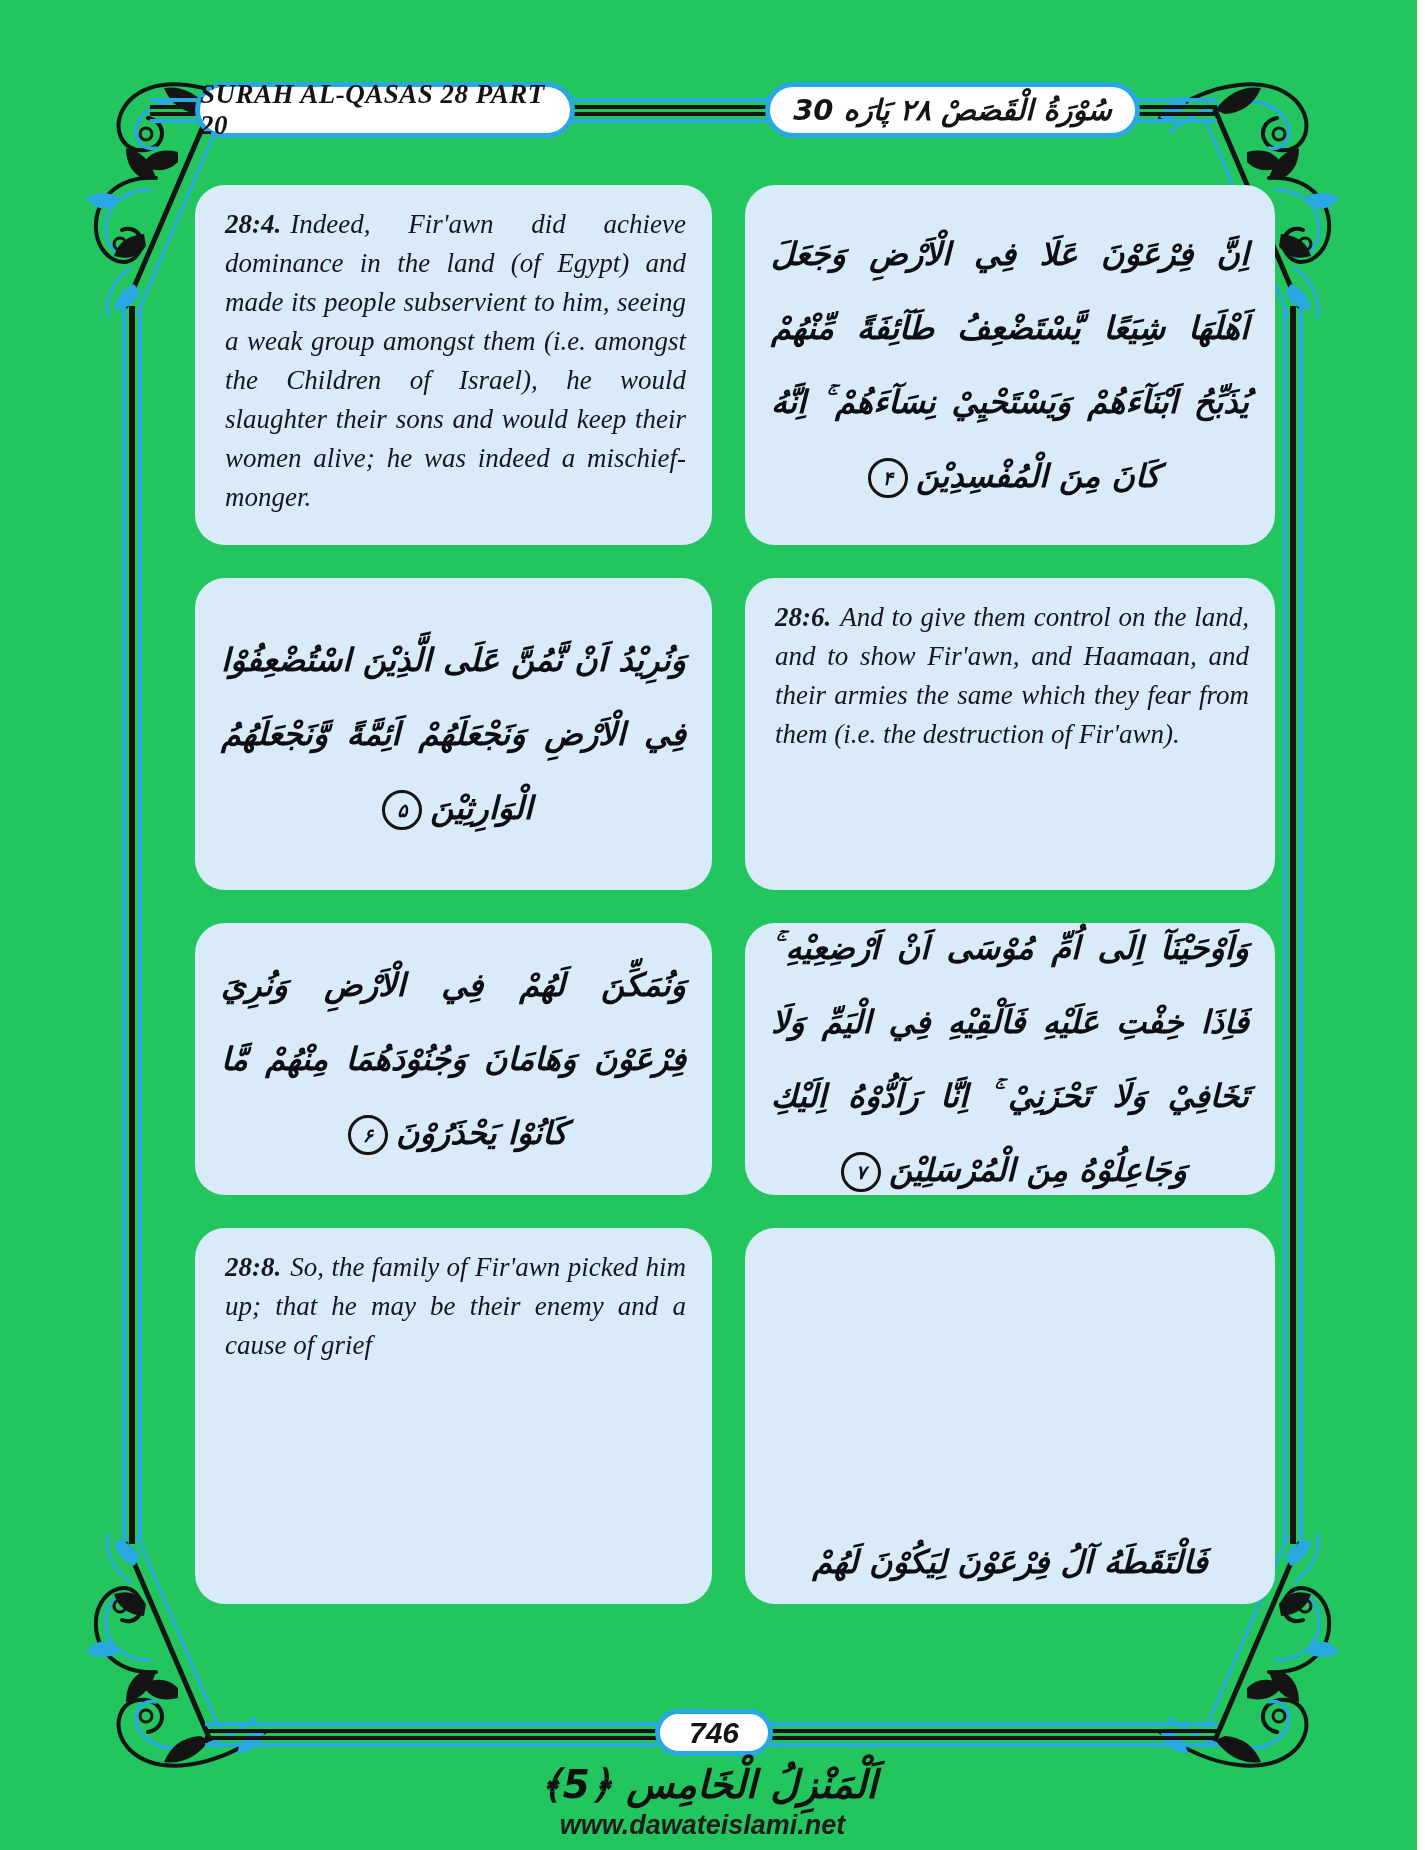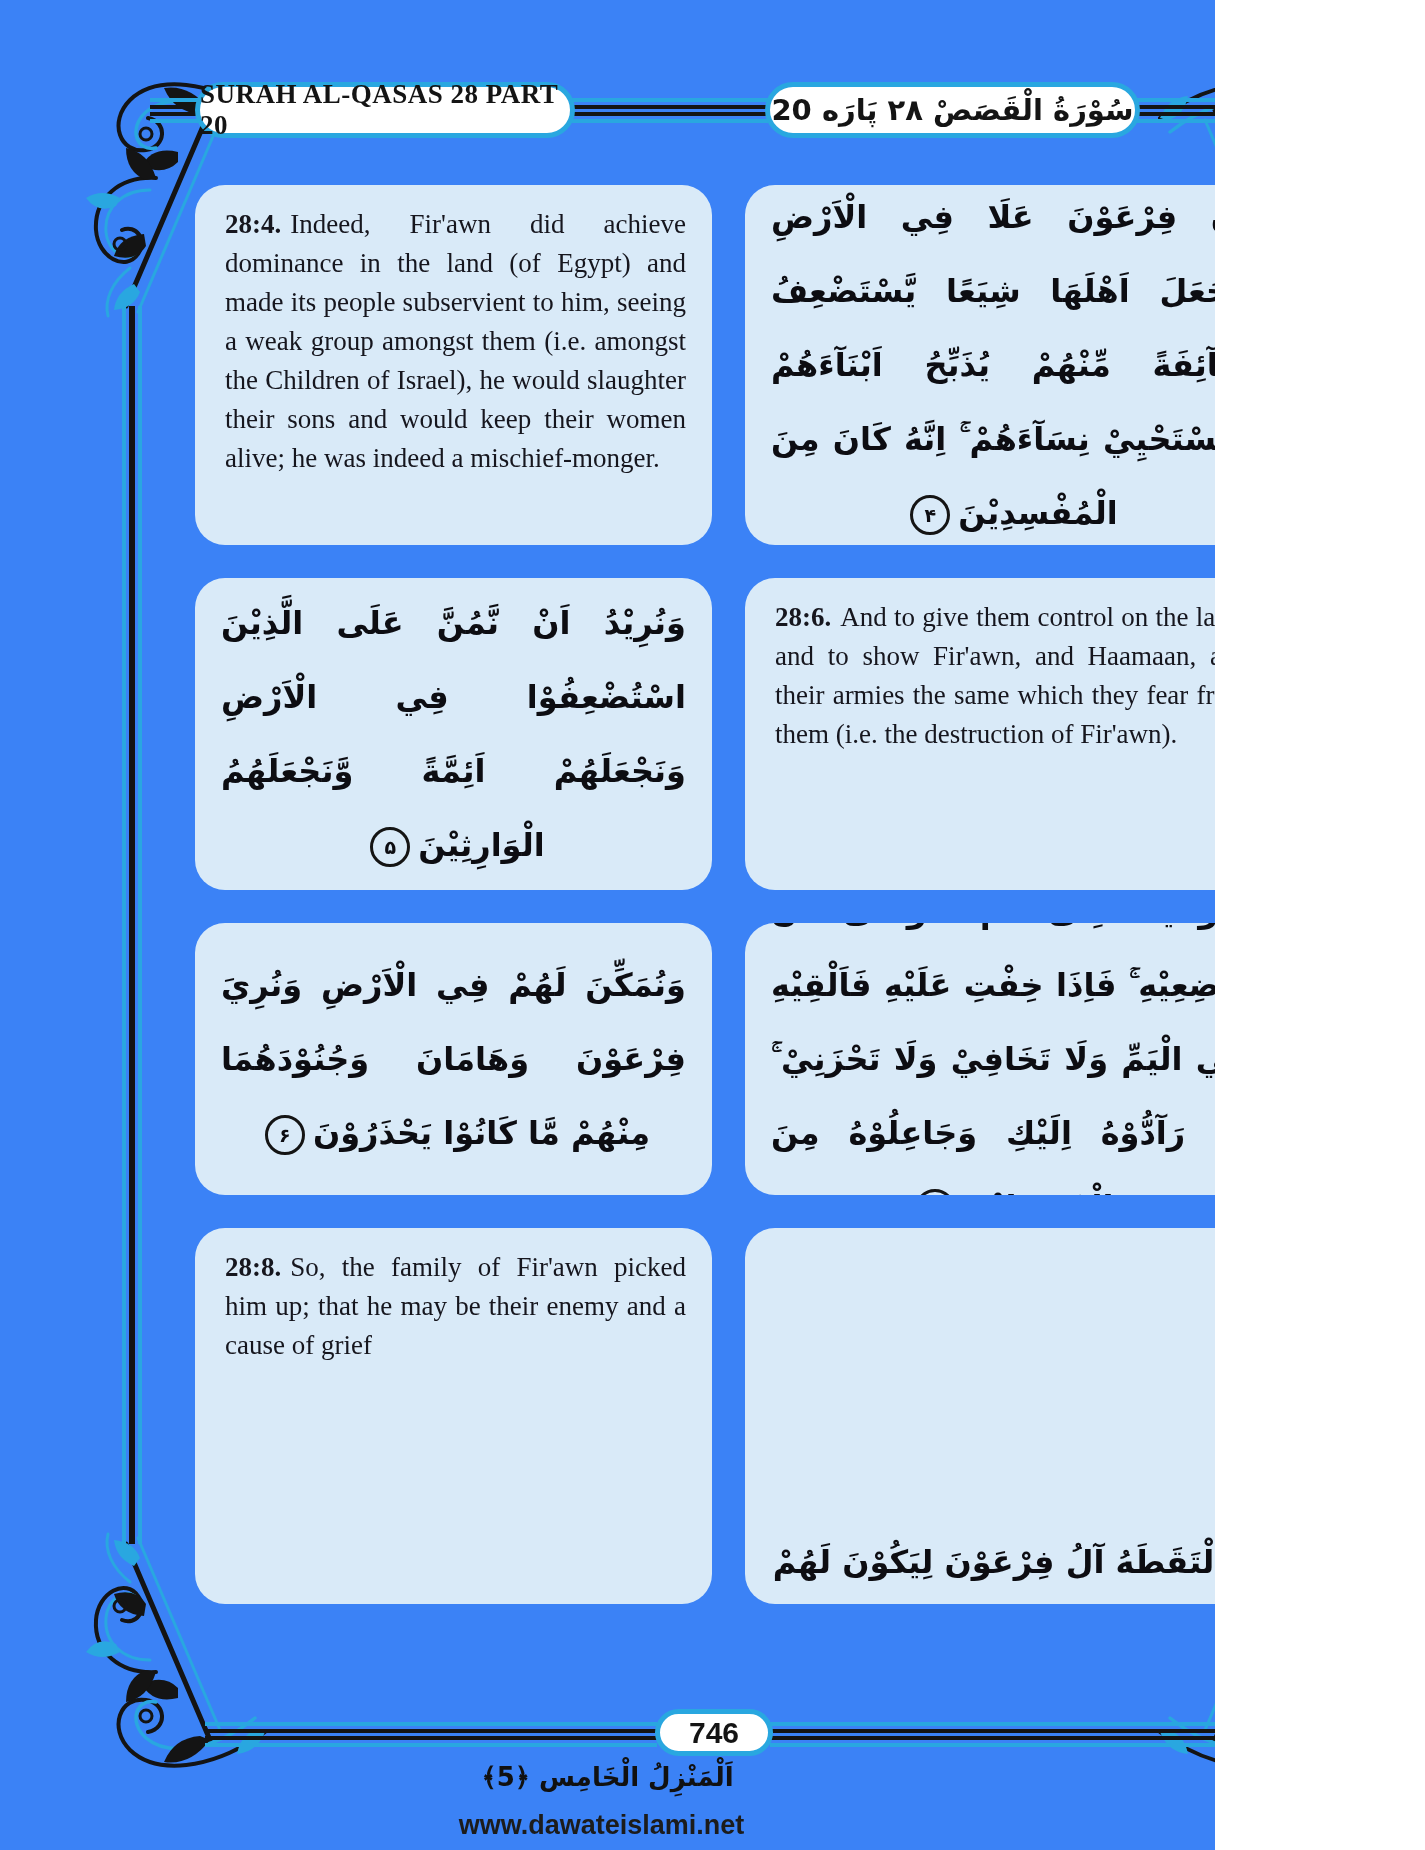--- a/index.html
+++ b/index.html
@@ -1,17 +1,17 @@
 <!DOCTYPE html>
 <html><head>
 <meta charset="utf-8">
 <style>
   html,body{margin:0;padding:0;background:#ffffff;}
-  .page{position:relative;width:1215px;height:1850px;background:#3b82f6;overflow:hidden;
-        font-family:"Liberation Serif","DejaVu Serif",serif;}
+  .page{position:relative;width:1417px;height:1850px;background:#22c55e;overflow:hidden;
+        font-family:"Liberation Serif","DejaVu Serif",serif;font-style:italic;}
   
   .hstripe{position:absolute;display:flex;flex-direction:column;gap:3px;}
   .hstripe .ln{width:100%;}
   .hstripe .blue{height:4px;background:#29a7e0;}
   .hstripe .black{height:4px;background:#141414;}
   .vstripe{position:absolute;display:flex;gap:3px;}
   .vstripe .ln{height:100%;}
   .vstripe .blue{width:4px;background:#29a7e0;}
   .vstripe .black{width:6px;background:#141414;}
   
@@ -31,21 +31,21 @@
   .en-text .ref{font-weight:bold;margin-right:9px;}
   .ar-text{margin:0;width:100%;font-family:"DejaVu Sans",sans-serif;font-weight:bold;
            font-size:32px;line-height:74px;color:#0d0d12;direction:rtl;
            text-align:justify;text-align-last:center;}
   .ayah{display:inline-flex;align-items:center;justify-content:center;width:34px;height:34px;
         border:3px solid #141414;border-radius:50%;font-size:19px;line-height:1;vertical-align:middle;
         margin:0 8px;background:#d9eaf8;}
   .ayah:empty{display:none;}
   
   .manzil{position:absolute;left:0;right:0;top:1762px;text-align:center;
-          font-family:"DejaVu Sans",sans-serif;font-weight:bold;font-size:26px;color:#111;direction:rtl;}
+          font-family:"DejaVu Sans",sans-serif;font-weight:bold;font-size:39px;color:#111;direction:rtl;}
   .site{position:absolute;left:0;right:12px;top:1810px;text-align:center;
         font-family:"Liberation Sans",sans-serif;font-size:27px;font-weight:bold;color:#1c1c1c;}
   .corner{position:absolute;width:260px;height:260px;}
 </style>
 </head>
 <body>
 
 <div class="page">
 
   <svg class="corner" style="left:60px;top:58px;" viewBox="0 0 260 260">
@@ -189,21 +189,21 @@
     <div class="ln blue"></div>
       <div class="ln black"></div>
       <div class="ln black"></div>
       <div class="ln blue"></div>
   </div>
 
   <div class="pill" style="left:195px;top:82px;width:380px;height:56px;">
     <span class="pill-en">SURAH AL-QASAS 28 PART 20</span>
   </div>
   <div class="pill" style="left:765px;top:82px;width:375px;height:56px;">
-    <span class="pill-ar">سُوْرَةُ الْقَصَصْ ۲۸ پَارَه 20</span>
+    <span class="pill-ar">سُوْرَةُ الْقَصَصْ ۲۸ پَارَه 30</span>
   </div>
 
   <div class="content">
 
     <div class="block en">
       <p class="en-text"><b class="ref">28:4.</b><span>Indeed, Fir'awn did achieve dominance in the land (of Egypt) and made its people subservient to him, seeing a weak group amongst them (i.e. amongst the Children of Israel), he would slaughter their sons and would keep their women alive; he was indeed a mischief-monger.</span></p>
     </div>
     <div class="block ar">
       <p class="ar-text"><span>اِنَّ فِرْعَوْنَ عَلَا فِي الْاَرْضِ وَجَعَلَ اَهْلَهَا شِيَعًا يَّسْتَضْعِفُ طَآئِفَةً مِّنْهُمْ يُذَبِّحُ اَبْنَآءَهُمْ وَيَسْتَحْيِيْ نِسَآءَهُمْ ۚ اِنَّهُ كَانَ مِنَ الْمُفْسِدِيْنَ</span><span class="ayah">۴</span></p>
     </div>

